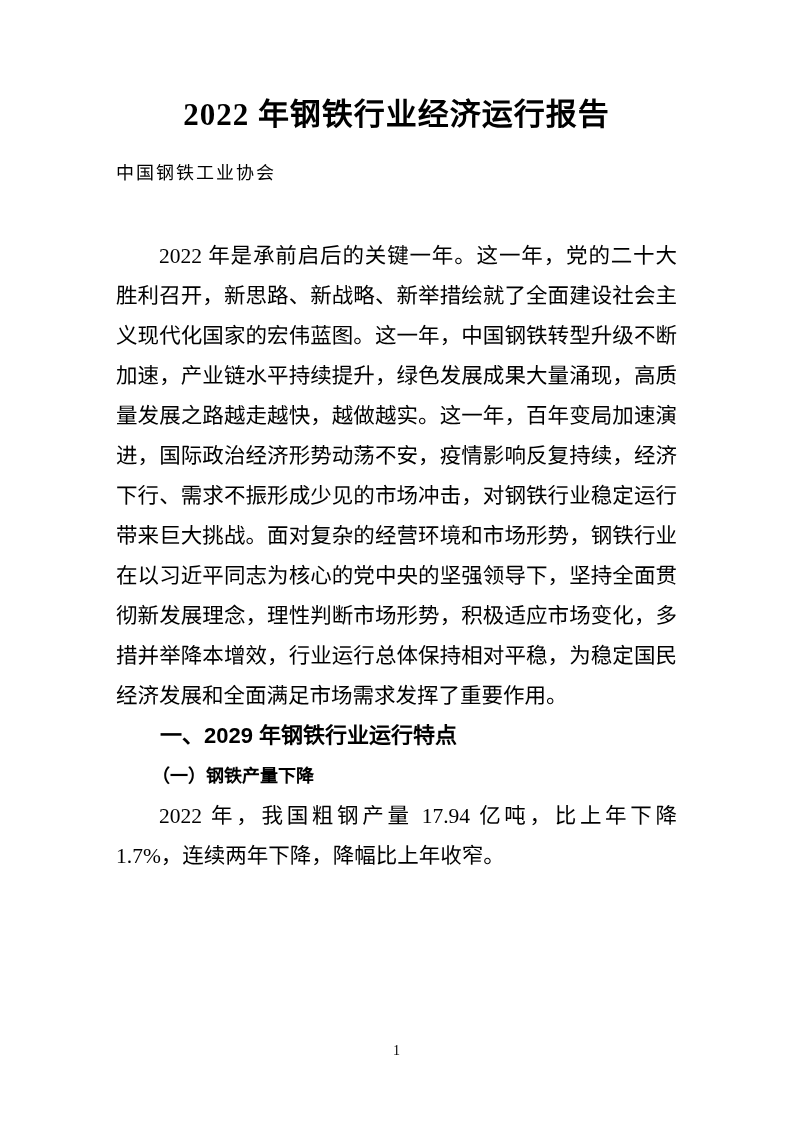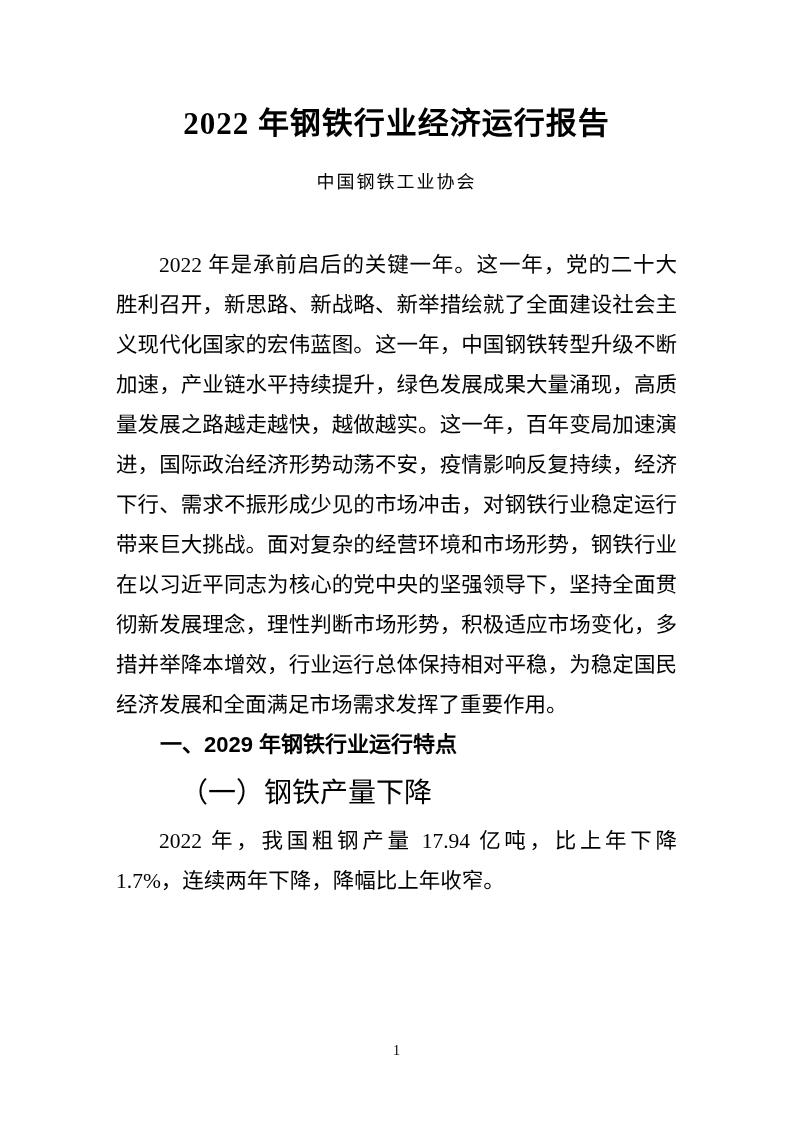--- a/index.html
+++ b/index.html
@@ -12,37 +12,37 @@
     width: 793px;
     height: 1122px;
     margin: 0 auto;
     background: #ffffff;
     color: #000000;
     font-family: "Liberation Serif", "DejaVu Serif", serif;
     overflow: hidden;
     box-sizing: border-box;
   }
   .content {
-    padding: 13px 116px;
+    padding: 4px 116px;
   }
   .doc-title {
     margin: 0;
     padding-top: 88px;
     font-size: 31px;
     line-height: 46px;
     font-weight: 700;
     text-align: center;
     letter-spacing: 1px;
     font-family: "Liberation Serif", "DejaVu Serif", serif;
   }
   .doc-author {
     margin-top: 22px;
     font-size: 18px;
     line-height: 26px;
-    text-align: center;
+    text-align: left;
     letter-spacing: 2px;
     font-weight: 400;
   }
   .doc-body {
     margin-top: 50px;
     font-size: 21.5px;
     line-height: 40px;
     text-align: justify;
     text-justify: inter-ideograph;
   }
@@ -53,24 +53,24 @@
   .section-heading {
     margin: 0;
     text-indent: 2em;
     font-family: "Liberation Sans", "DejaVu Sans", sans-serif;
     font-weight: 700;
     font-size: 22px;
     line-height: 40px;
     text-align: left;
   }
   .sub-heading {
-    margin: 8px;
+    margin: 0;
     text-indent: 2em;
-    font-weight: 400;
-    font-size: 28px;
+    font-weight: 700;
+    font-size: 18px;
     line-height: 40px;
     text-align: left;
   }
   .page-number {
     position: absolute;
     left: 0;
     right: 0;
     bottom: 62px;
     text-align: center;
     font-size: 14px;

